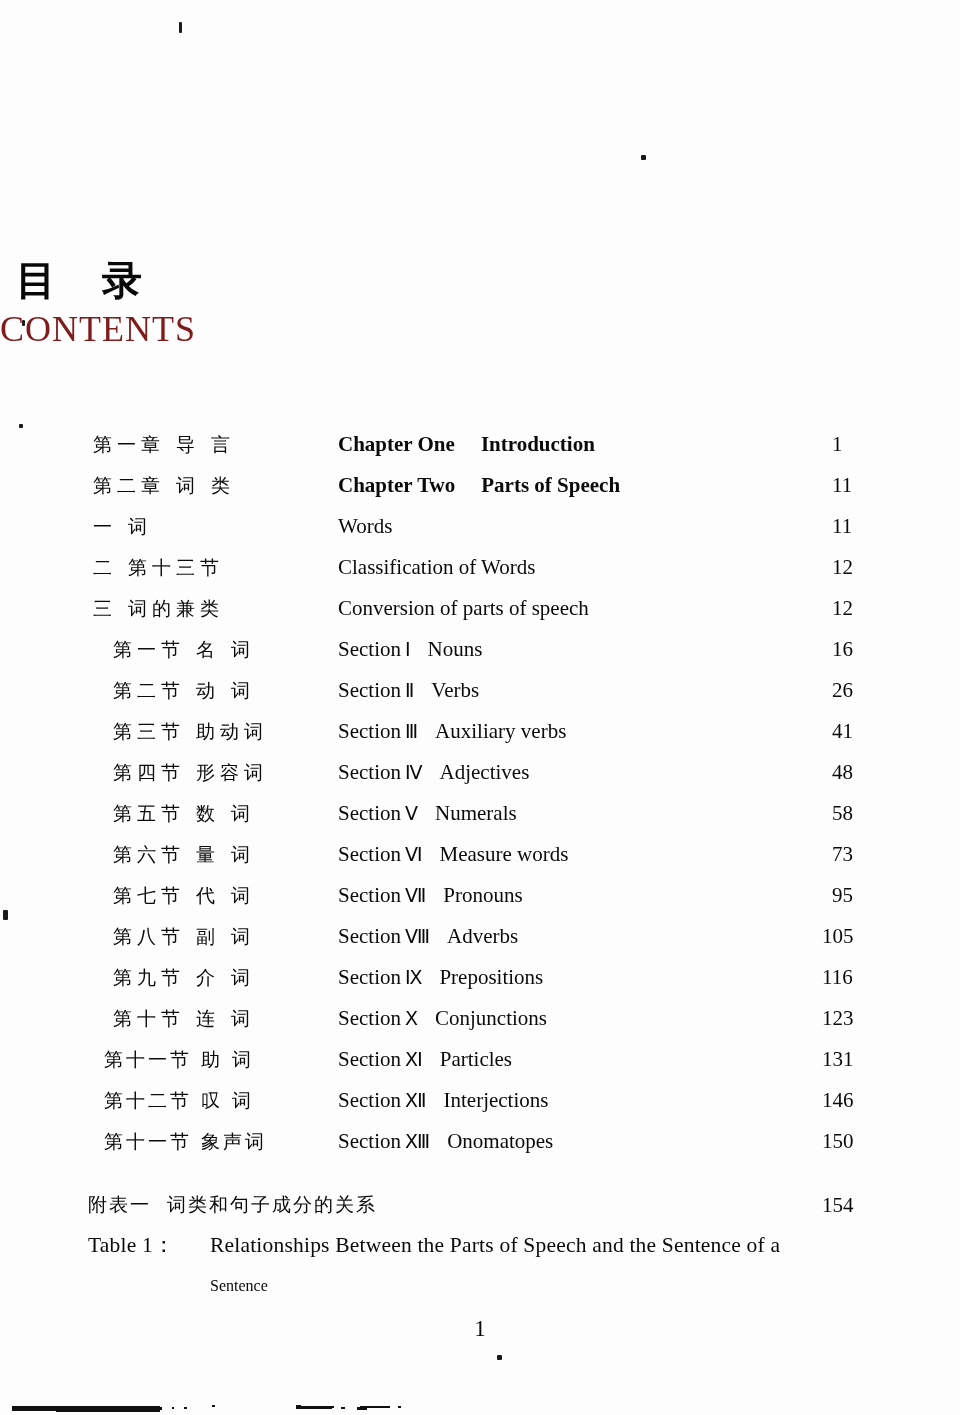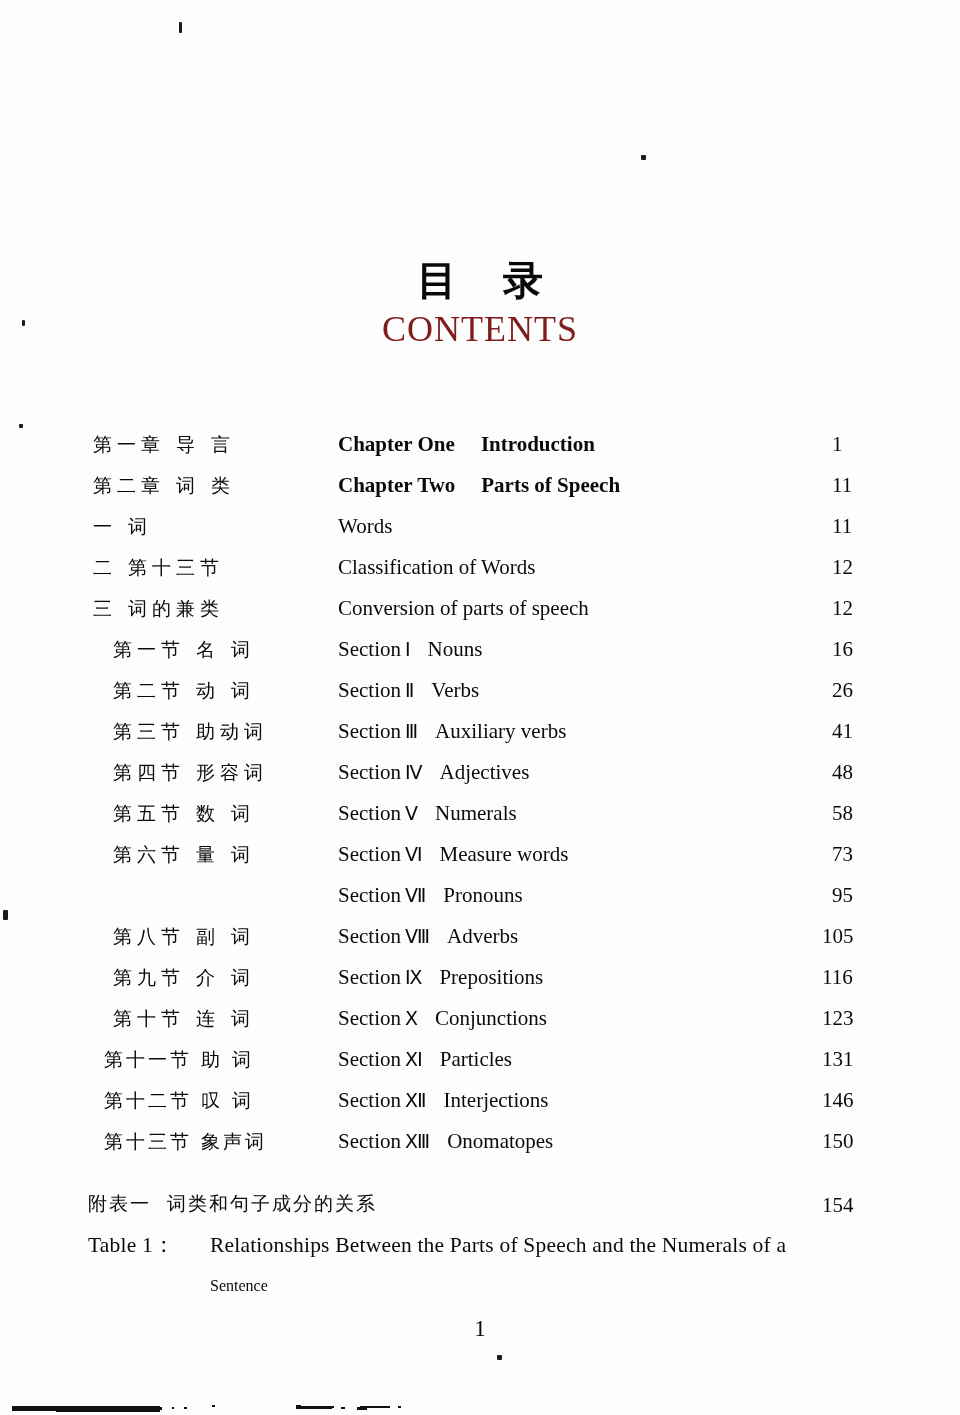--- a/index.html
+++ b/index.html
@@ -16,21 +16,21 @@
     font-family: "Liberation Serif", "DejaVu Serif", serif;
     color: #0a0a0a;
   }
 
   
   .heading {
     position: absolute;
     left: 0;
     top: 258px;
     width: 960px;
-    text-align: center;
+    text-align: left;
   }
   .title-cn {
     font-family: "DejaVu Sans", "Liberation Sans", sans-serif;
     font-weight: bold;
     font-size: 40px;
     letter-spacing: 16px;
     line-height: 1.1;
     color: #080808;
     text-indent: 16px;
   }
@@ -126,21 +126,21 @@
     line-height: 40px;
     white-space: nowrap;
   }
   .apx-cn-wrap {
     position: absolute;
     left: 88px;
     right: 137px;
     top: 0;
     display: flex;
     align-items: center;
-    font-family: Liberation Mono, monospace;
+    font-family: Liberation Serif, serif;
     font-size: 19px;
     letter-spacing: 2px;
   }
   .apx-cn-wrap .tag { flex: 0 0 auto; }
   .apx-cn-wrap .gap { flex: 0 0 auto; width: 16px; }
   .apx-cn-wrap .txt { flex: 0 0 auto; }
 
   .apx-en {
     position: absolute;
     left: 88px;
@@ -299,20 +299,21 @@
         <span class="en">
           <span class="sec-word">Section</span>
           <span class="numeral">Ⅵ</span>
           <span class="gap-sm"></span>
           <span class="label">Measure words</span>
           <span class="leader"></span>
         </span>
         <span class="pg">73</span>
       </div>
       <div class="row lvl-section">
+        <span class="cn">第七节 代 词</span>
         <span class="en">
           <span class="sec-word">Section</span>
           <span class="numeral">Ⅶ</span>
           <span class="gap-sm"></span>
           <span class="label">Pronouns</span>
           <span class="leader"></span>
         </span>
         <span class="pg">95</span>
       </div>
       <div class="row lvl-section">
@@ -364,21 +365,21 @@
         <span class="en">
           <span class="sec-word">Section</span>
           <span class="numeral">Ⅻ</span>
           <span class="gap-sm"></span>
           <span class="label">Interjections</span>
           <span class="leader"></span>
         </span>
         <span class="pg w3">146</span>
       </div>
       <div class="row lvl-section wide">
-        <span class="cn">第十三节 象声词</span>
+        <span class="cn">第十一节 象声词</span>
         <span class="en">
           <span class="sec-word">Section</span>
           <span class="numeral">ⅩⅢ</span>
           <span class="gap-sm"></span>
           <span class="label">Onomatopes</span>
           <span class="leader"></span>
         </span>
         <span class="pg w3">150</span>
       </div>
     </div>
@@ -388,21 +389,21 @@
       <div class="apx-cn-wrap">
         <span class="tag">附表一</span>
         <span class="gap"></span>
         <span class="txt">词类和句子成分的关系</span>
         <span class="leader"></span>
       </div>
       <span class="pg w3">154</span>
     </div>
     <div class="apx-row" style="height:41px;">
       <div class="apx-en">
-        <span class="t1">Table 1：</span><span>Relationships Between the Parts of Speech and the Numerals of a</span>
+        <span class="t1">Table 1：</span><span>Relationships Between the Parts of Speech and the Sentence of a</span>
       </div>
       <div class="apx-en-2">Sentence</div>
     </div>
   </div>
 
   <div class="folio">1</div>
 
   <div class="scanline" style="left:12px; top:1406px; width:148px; height:5px;"></div>
   <div class="scanline" style="left:56px; top:1409px; width:104px; height:3px;"></div>
   <div class="scanline" style="left:92px; top:1406px; width:40px; height:2px;"></div>

